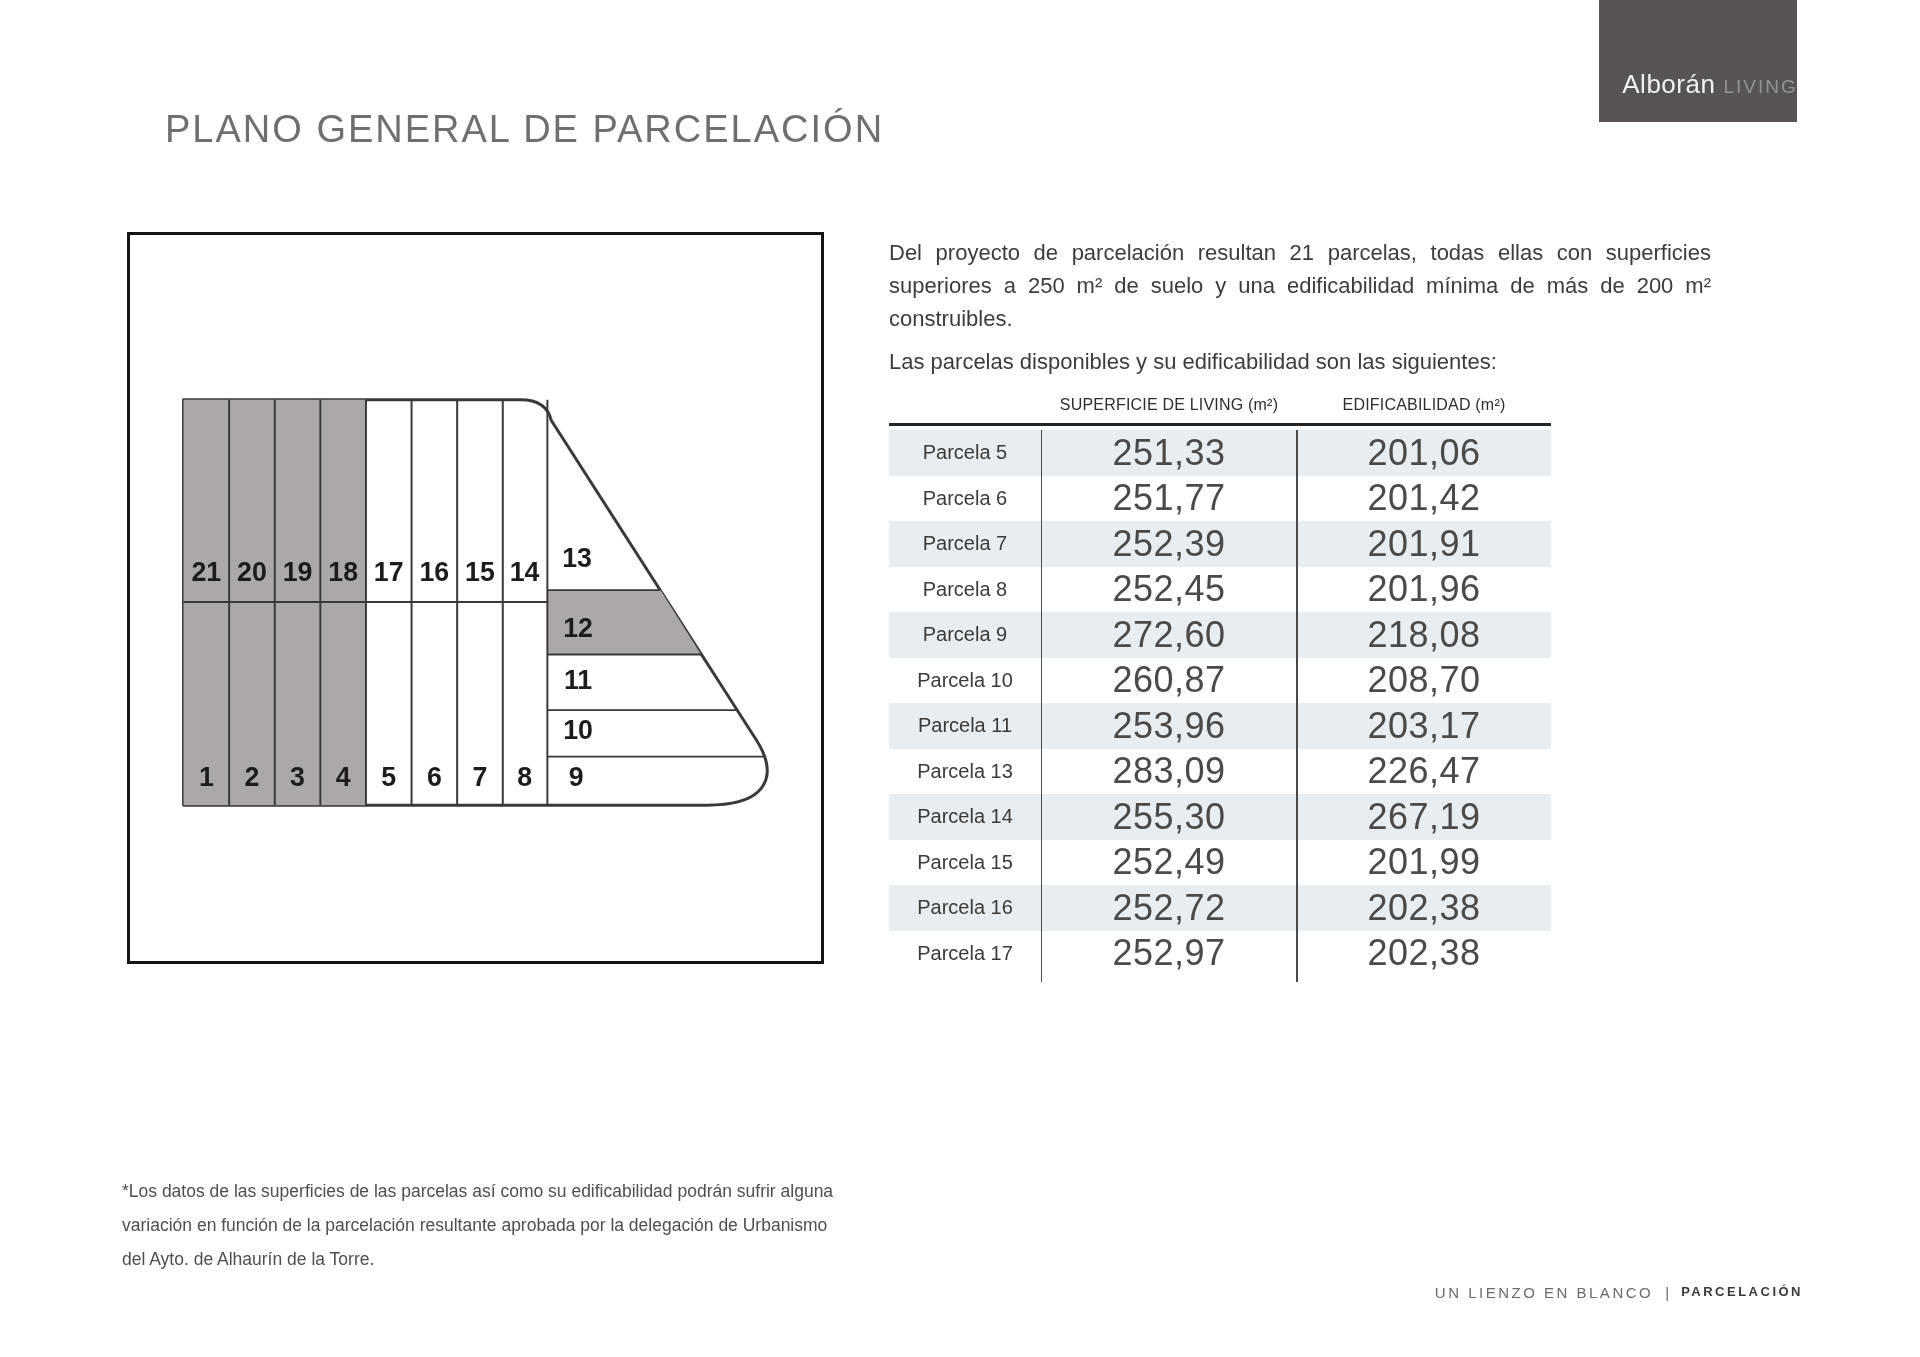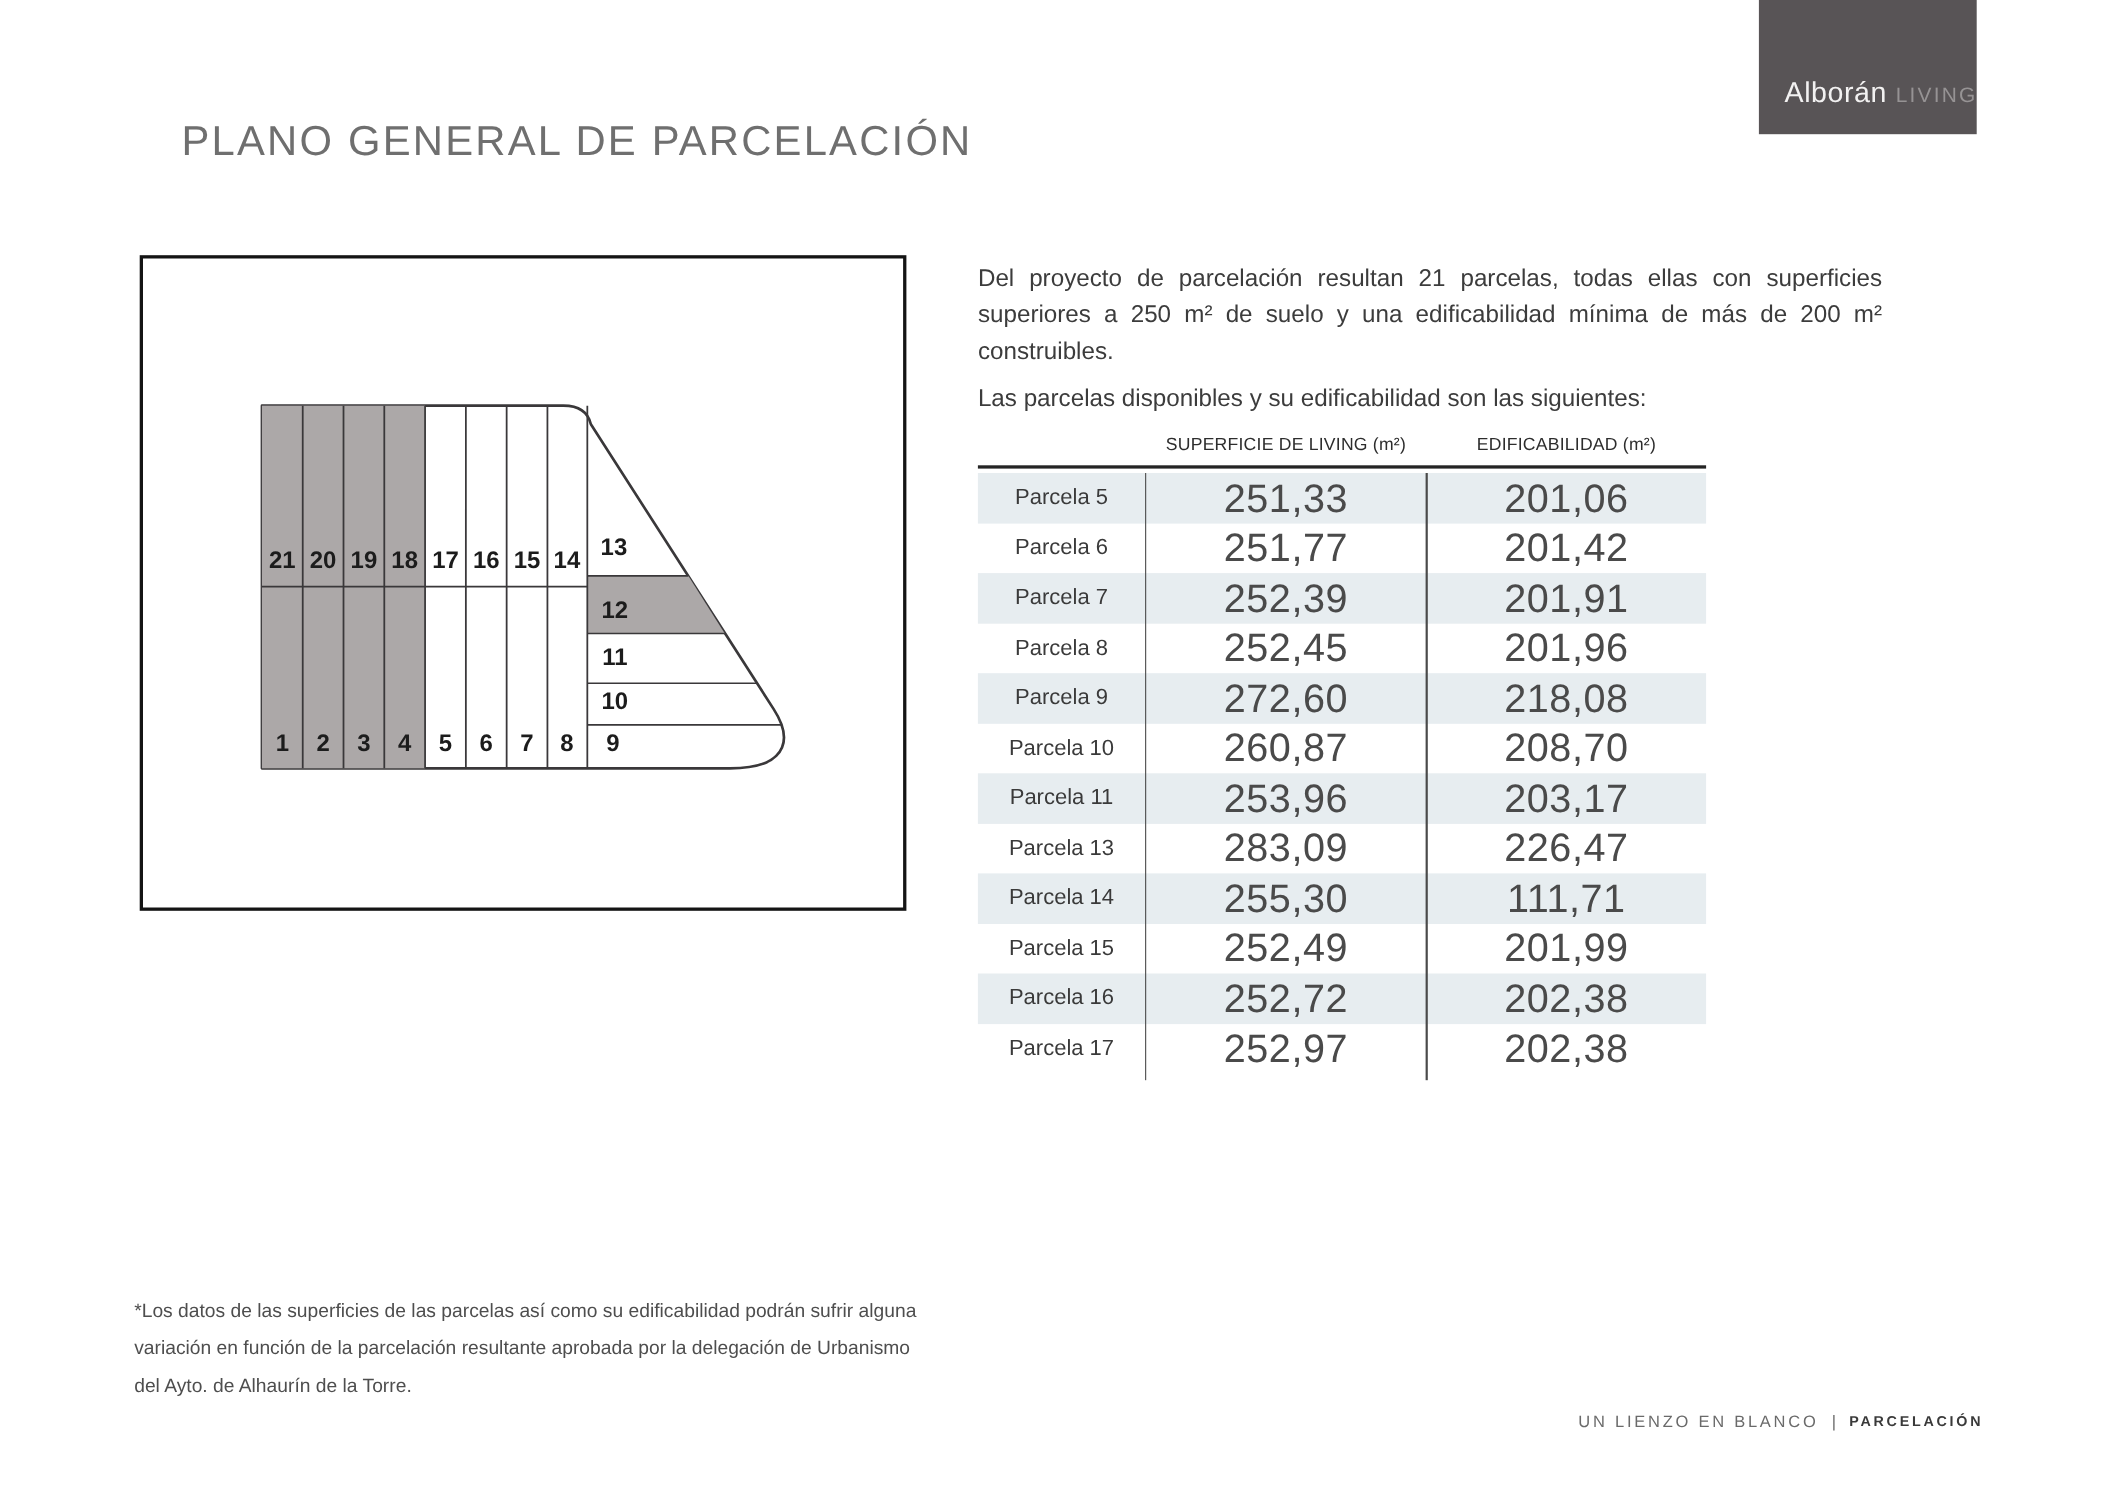--- a/index.html
+++ b/index.html
@@ -20,21 +20,21 @@
     display:flex;align-items:flex-end;justify-content:center;padding-bottom:22px;}
   .logo-line{display:flex;align-items:baseline;gap:8px;white-space:nowrap;margin-left:24px;}
   .logo-brand{font-size:26px;color:#f2f1f1;letter-spacing:0.5px;}
   .logo-suffix{font-size:19px;color:#969394;letter-spacing:2px;}
 
   
   .page-title{position:absolute;left:165px;top:108px;font-size:38px;font-weight:300;
     color:var(--text_soft);letter-spacing:2px;white-space:nowrap;}
 
   
-  .plan-box{position:absolute;left:127px;top:232px;width:697px;height:596px;border:3px solid #141414;background:#fff;}
+  .plan-box{position:absolute;left:127px;top:232px;width:697px;height:732px;border:3px solid #141414;background:#fff;}
   .plan-box svg{display:block;width:100%;height:100%;}
   .plan-outline{fill:#ffffff;stroke:var(--line_dark);stroke-width:3;stroke-linejoin:round;}
   .gfill{fill:var(--parcel_gray);}
   .pline{stroke:var(--line_dark);stroke-width:2;fill:none;}
   .pline-thin{stroke:var(--line_dark);stroke-width:1.8;fill:none;}
   .plabel{font-family:"Liberation Sans", sans-serif;font-size:27px;font-weight:600;fill:#1c1c1c;text-anchor:middle;}
 
   
   .intro-p1{position:absolute;left:889px;top:236px;width:822px;font-size:22px;line-height:33px;
     color:var(--text_main);text-align:justify;}
@@ -172,21 +172,21 @@
         <div class="cell c3 tval">203,17</div>
       </div>
       <div class="trow">
         <div class="cell c1">Parcela 13</div>
         <div class="cell c2 tval">283,09</div>
         <div class="cell c3 tval">226,47</div>
       </div>
       <div class="trow">
         <div class="cell c1">Parcela 14</div>
         <div class="cell c2 tval">255,30</div>
-        <div class="cell c3 tval">111,71</div>
+        <div class="cell c3 tval">267,19</div>
       </div>
       <div class="trow">
         <div class="cell c1">Parcela 15</div>
         <div class="cell c2 tval">252,49</div>
         <div class="cell c3 tval">201,99</div>
       </div>
       <div class="trow">
         <div class="cell c1">Parcela 16</div>
         <div class="cell c2 tval">252,72</div>
         <div class="cell c3 tval">202,38</div>

